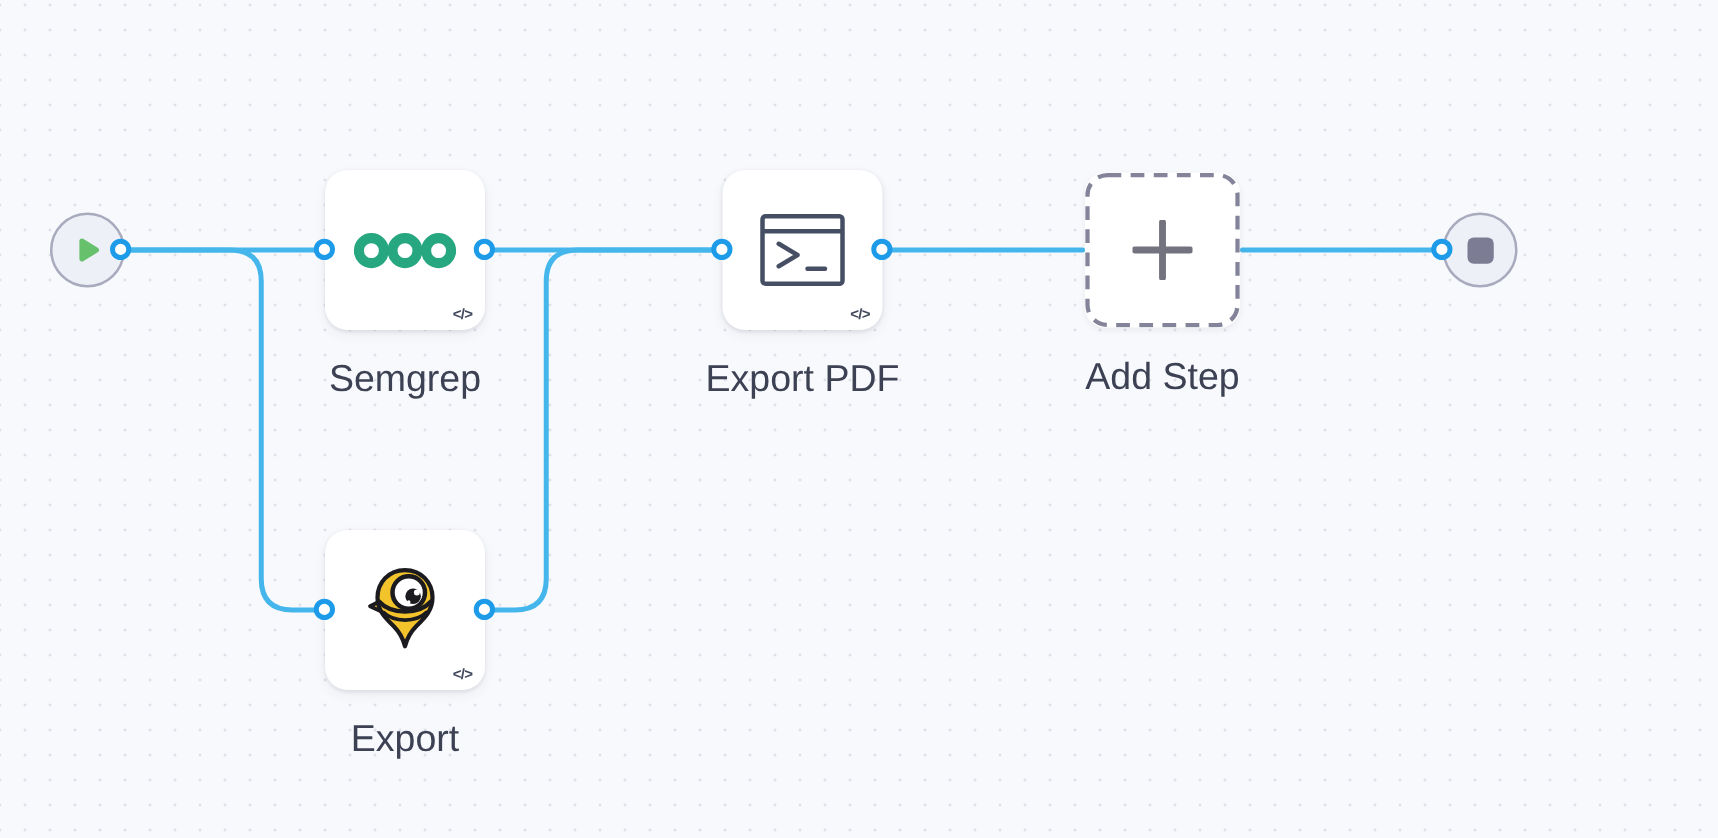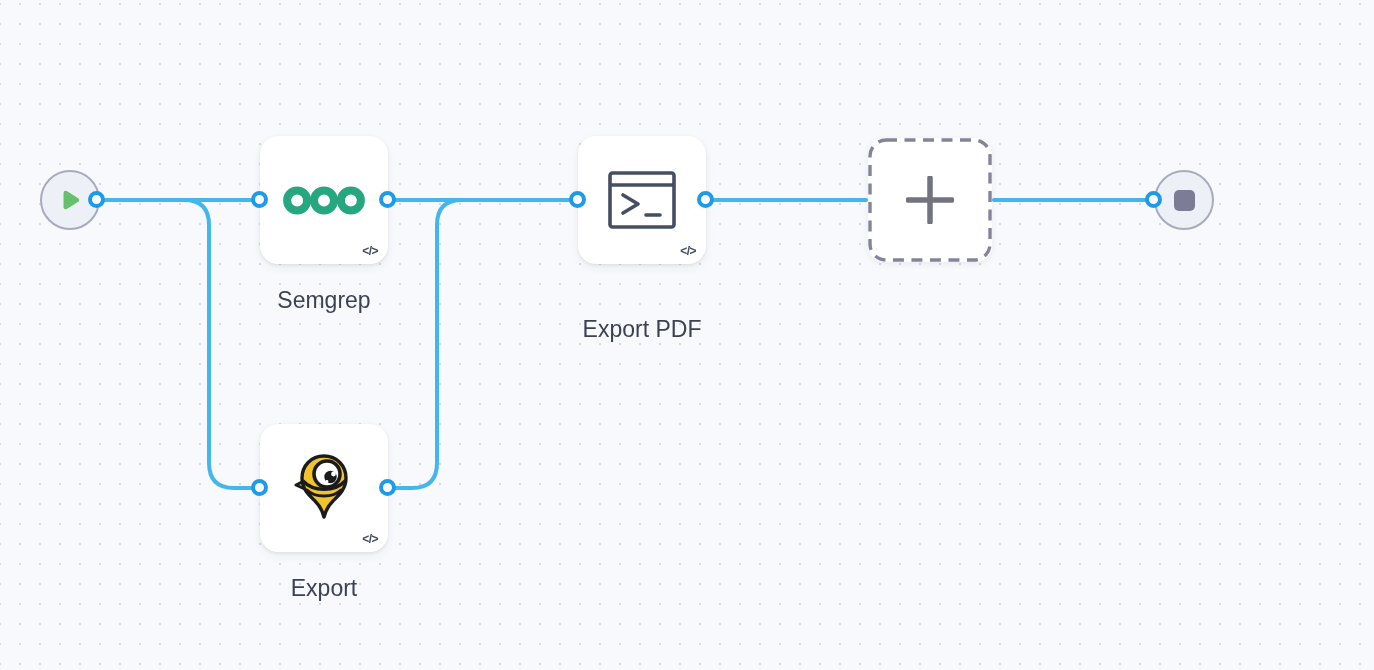--- a/index.html
+++ b/index.html
@@ -52,26 +52,26 @@
     font-size: 12px;
     font-weight: 700;
     letter-spacing: -0.5px;
     color: #434a5e;
     user-select: none;
   }
   .node-label {
     position: absolute;
     width: 200px;
     text-align: center;
-    font-size: 23px;
+    font-size: 30px;
     color: #3c4254;
   }
   .label-semgrep { left: 224px; top: 287px; }
   .label-bandit  { left: 224px; top: 575px; }
-  .label-export  { left: 542px; top: 287px; margin-top: 29px; }
+  .label-export  { left: 542px; top: 287px; }
   .label-addstep { left: 830px; top: 285px; }
   .round-node {
     position: absolute;
     width: 56px;
     height: 56px;
     border-radius: 50%;
     background: #eef0f7;
     border: 2px solid #a8aabd;
     display: flex;
     align-items: center;
@@ -173,20 +173,21 @@
   <div class="node-label label-export">Export PDF</div>
 
   <div class="add-step">
     <svg class="dash-border" width="124" height="124" viewBox="0 0 124 124">
       <rect x="2" y="2" width="120" height="120" rx="16" fill="none" stroke="#83839a" stroke-width="3.4" stroke-dasharray="11 7.5"></rect>
     </svg>
     <svg width="48" height="48" viewBox="0 0 48 48">
       <path d="M24 2 V46 M2 24 H46" fill="none" stroke="#73737f" stroke-width="5.5" stroke-linecap="round"></path>
     </svg>
   </div>
+  <div class="node-label label-addstep">Add Step</div>
 
   <div class="round-node node-end">
     <div class="stop-square"></div>
   </div>
 
   <div class="port" style="left:88px;  top:191px;"></div>
   <div class="port" style="left:251px; top:191px;"></div>
   <div class="port" style="left:379px; top:191px;"></div>
   <div class="port" style="left:251px; top:479px;"></div>
   <div class="port" style="left:379px; top:479px;"></div>

